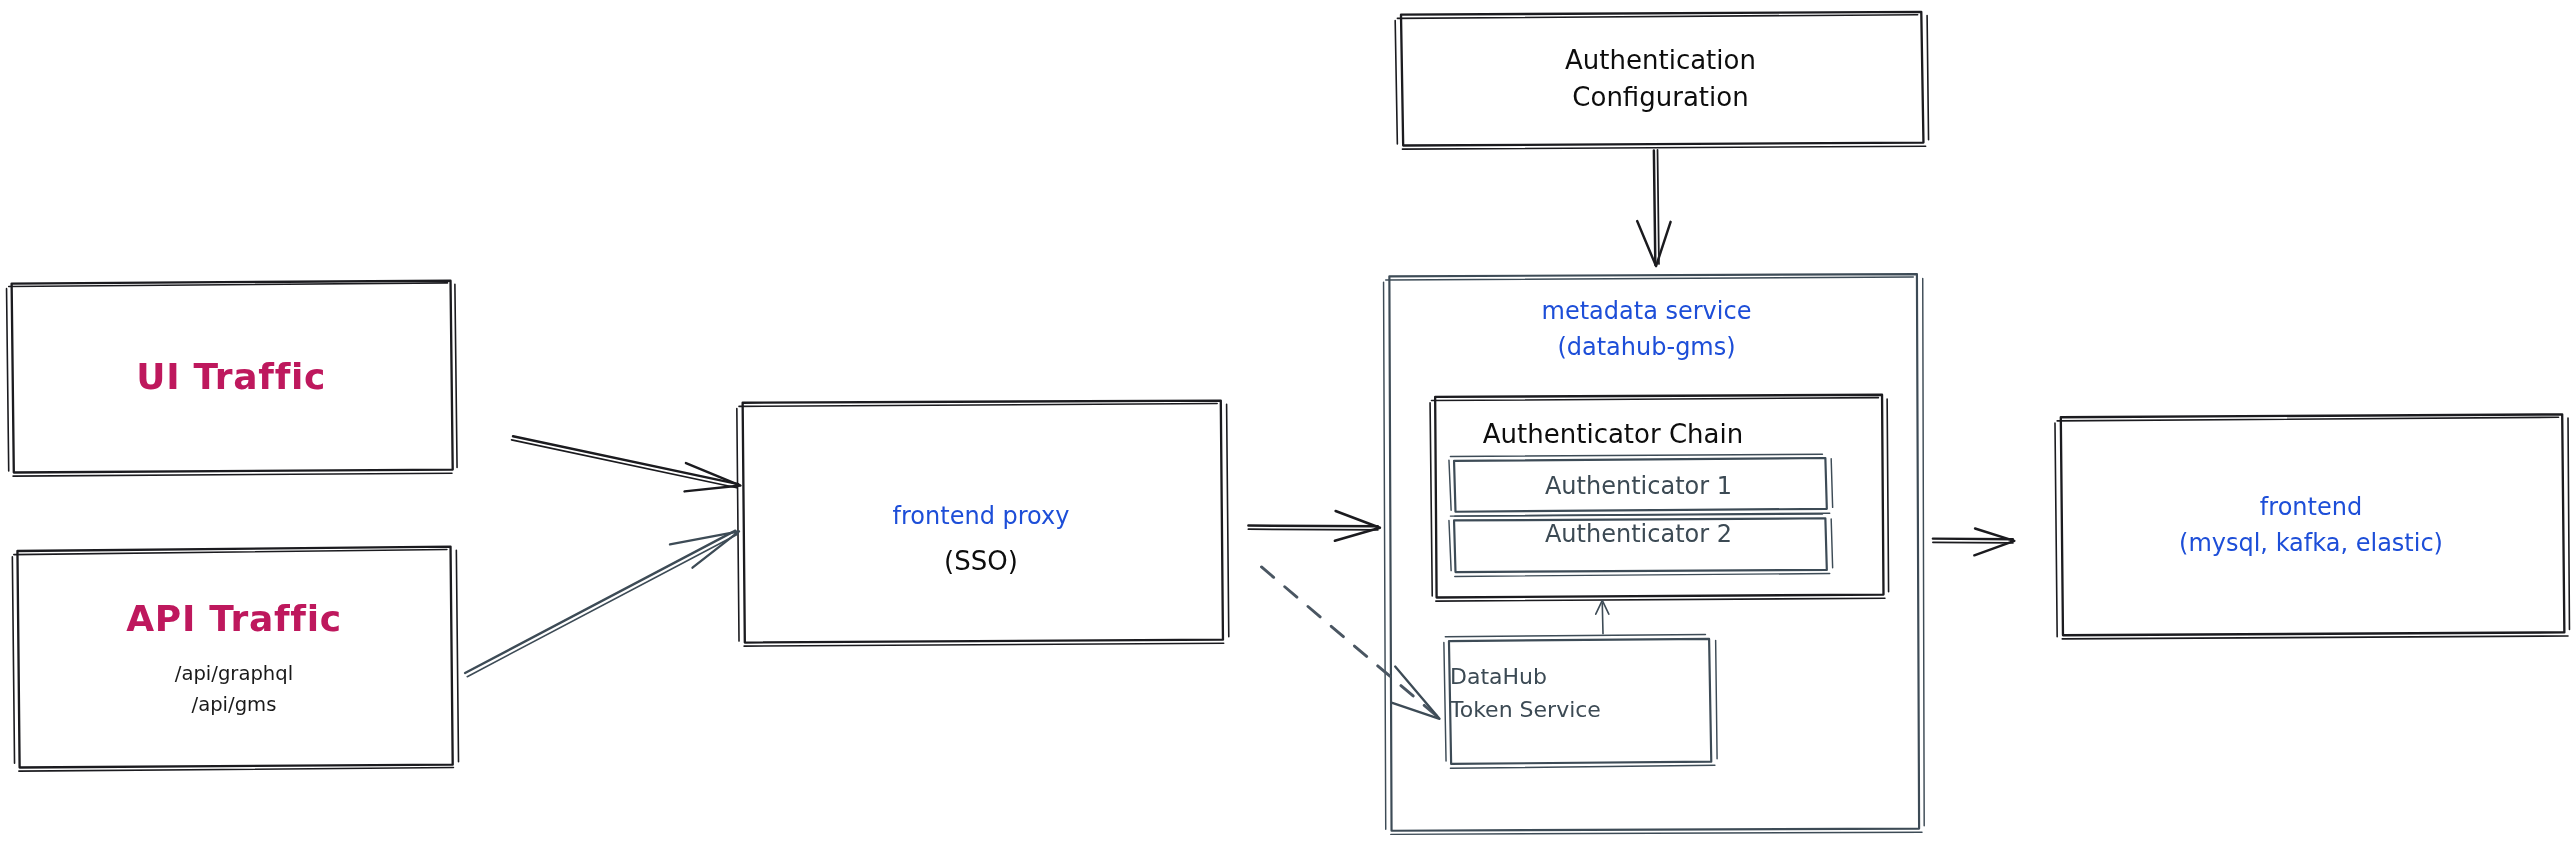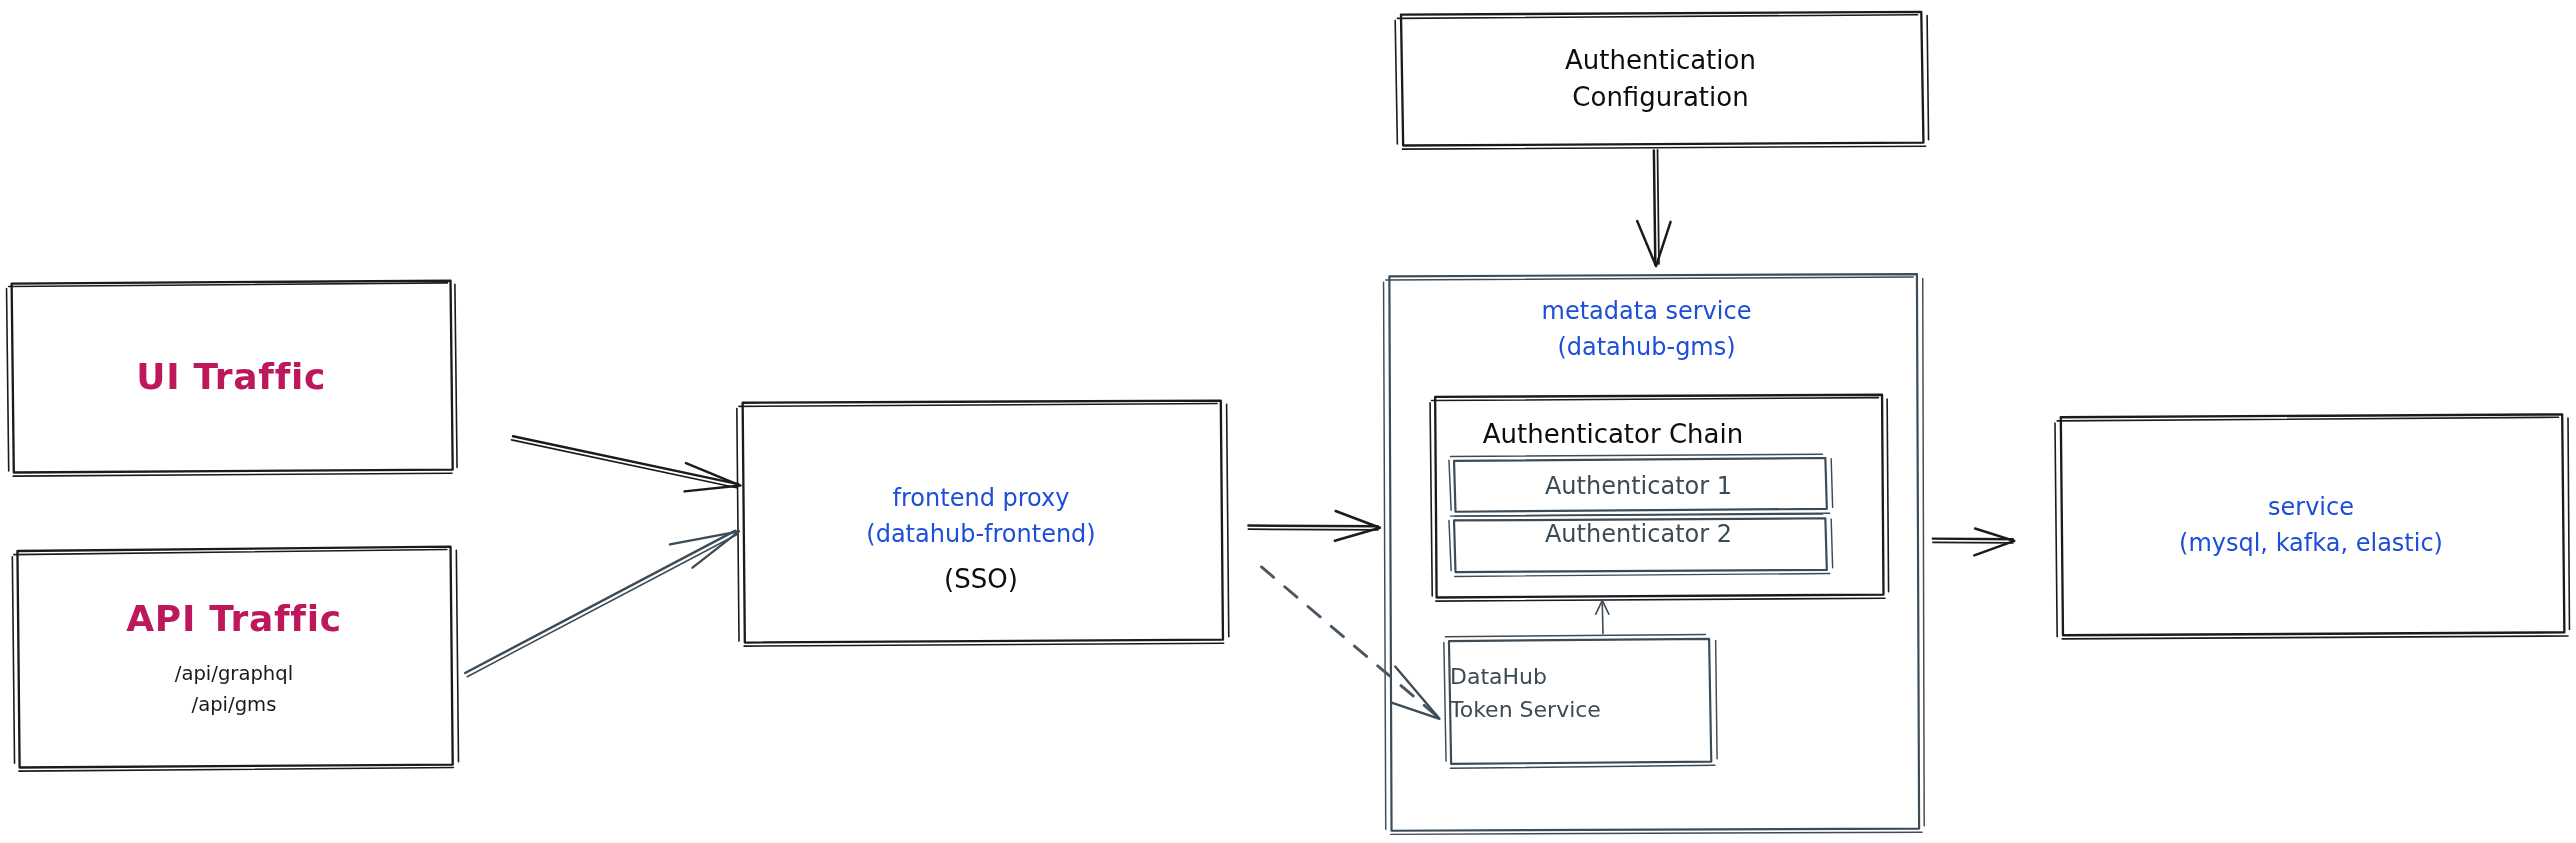--- a/index.html
+++ b/index.html
@@ -150,21 +150,20 @@
 </div>
 
 <div class="node" id="node-api-traffic">
   <span class="ln t-xl">API Traffic</span>
   <span class="ln t-sm gap-lg">/api/graphql</span>
   <span class="ln t-sm gap-sm">/api/gms</span>
 </div>
 
 <div class="node" id="node-frontend-proxy">
   <span class="ln t-lg">frontend proxy</span>
-  <span class="ln t-lg gap-sm">(datahub-frontend)</span>
   <span class="ln t-md gap-md">(SSO)</span>
 </div>
 
 <div class="node" id="node-auth-config">
   <span class="ln t-md">Authentication</span>
   <span class="ln t-md gap-sm">Configuration</span>
 </div>
 
 <div class="node" id="node-mds-title">
   <span class="ln t-lg">metadata service</span>
@@ -182,16 +181,16 @@
 <div class="node" id="node-authn-2">
   <span class="ln t-slate-md">Authenticator 2</span>
 </div>
 
 <div class="node" id="node-token-service" style="align-items:flex-start;">
   <span class="ln t-slate-sm">DataHub</span>
   <span class="ln t-slate-sm gap-sm">Token Service</span>
 </div>
 
 <div class="node" id="node-storage">
-  <span class="ln t-lg">service</span>
+  <span class="ln t-lg">frontend</span>
   <span class="ln t-lg gap-sm">(mysql, kafka, elastic)</span>
 </div>
 
 
 </body></html>

